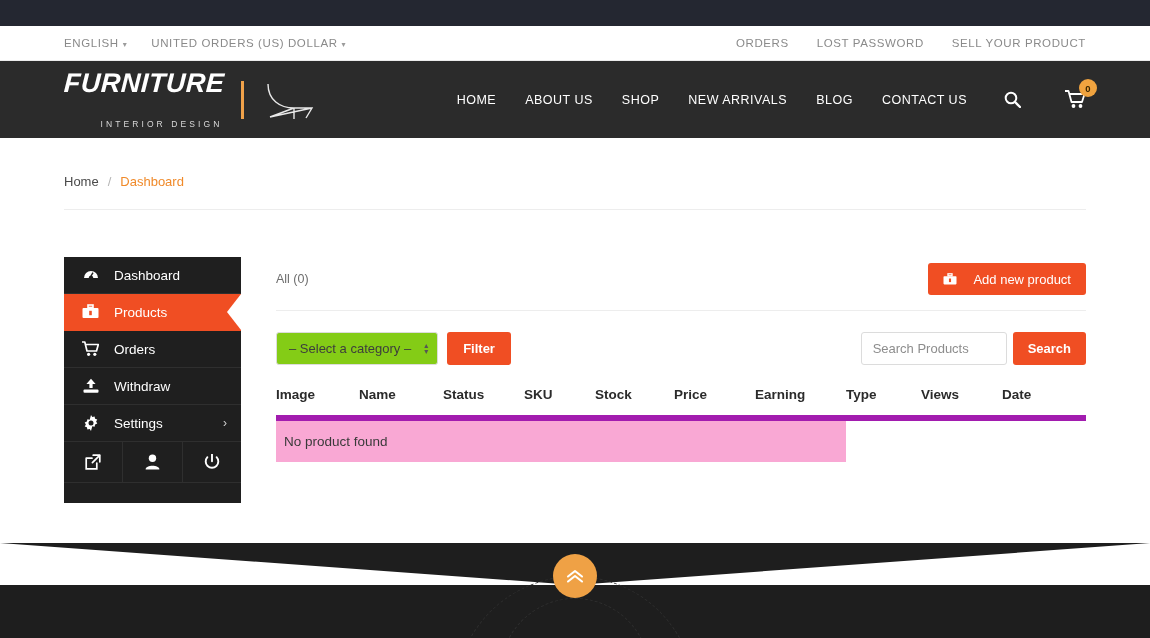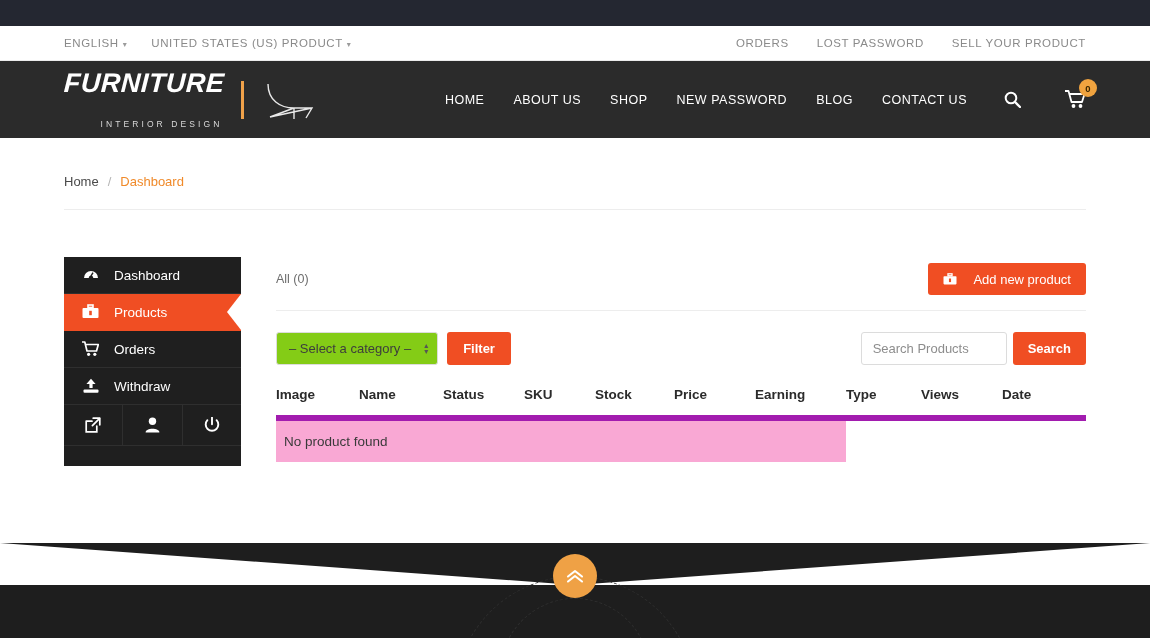--- a/index.html
+++ b/index.html
@@ -193,21 +193,21 @@
 
   <div class="top-strip"></div>
 
   <div class="top-bar">
     <div class="top-bar-left">
       <div class="tb-item">
         <span>ENGLISH</span>
         <span class="caret">▾</span>
       </div>
       <div class="tb-item">
-        <span>UNITED STATES (US) PRODUCT</span>
+        <span>UNITED ORDERS (US) DOLLAR</span>
         <span class="caret">▾</span>
       </div>
     </div>
     <div class="top-bar-right">
       <div class="tb-item">ORDERS</div>
       <div class="tb-item">LOST PASSWORD</div>
       <div class="tb-item">SELL YOUR PRODUCT</div>
     </div>
   </div>
 
@@ -220,21 +220,21 @@
       <div class="logo-bar"></div>
       <svg class="logo-chair" viewBox="0 0 56 44">
         <path d="M8 6 C8 22, 20 30, 34 30 L52 30 L46 40 M34 30 L10 39 M34 30 L34 41 M10 39 L52 30" fill="none" stroke="#e8e8e8" stroke-width="1.4"></path>
       </svg>
     </div>
 
     <div class="main-nav">
       <div class="nav-item">HOME</div>
       <div class="nav-item">ABOUT US</div>
       <div class="nav-item">SHOP</div>
-      <div class="nav-item">NEW PASSWORD</div>
+      <div class="nav-item">NEW ARRIVALS</div>
       <div class="nav-item">BLOG</div>
       <div class="nav-item">CONTACT US</div>
 
       <div class="nav-icon" style="margin-left:8px">
         <svg width="17" height="17" viewBox="0 0 17 17">
           <circle cx="7" cy="7" r="5.3" fill="none" stroke="#fff" stroke-width="2"></circle>
           <line x1="11" y1="11" x2="16" y2="16" stroke="#fff" stroke-width="2.3" stroke-linecap="round"></line>
         </svg>
       </div>
 
@@ -297,20 +297,30 @@
         <div class="side-item">
           <span class="side-ico">
             <svg width="16" height="16" viewBox="0 0 16 16">
               <path d="M8 0.8 L12.6 6 H9.6 V10 H6.4 V6 H3.4 Z" fill="#fff"></path>
               <rect x="0.5" y="11.5" width="15" height="3.2" rx="1" fill="#fff"></rect>
             </svg>
           </span>
           <span>Withdraw</span>
         </div>
 
+        <div class="side-item">
+          <span class="side-ico">
+            <svg width="16" height="16" viewBox="0 0 16 16">
+              <path d="M8 0 l1.3 2 2.3-.6 .5 2.3 2.2 .9 -1.2 2 1.2 2 -2.2 .9 -.5 2.3 -2.3-.6 L8 16 l-1.3-2 -2.3 .6 -.5-2.3 -2.2-.9 1.2-2 -1.2-2 2.2-.9 .5-2.3 2.3 .6 Z" fill="#fff"></path>
+              <circle cx="8" cy="8" r="2.5" fill="#1f1f1f"></circle>
+            </svg>
+          </span>
+          <span>Settings</span>
+          <span class="side-chevron">›</span>
+        </div>
 
         <div class="side-actions">
           <div class="side-act">
             <svg width="16" height="16" viewBox="0 0 16 16">
               <path d="M1.2 4.2 H7 M1.2 4.2 V14.8 H11.8 V9" fill="none" stroke="#fff" stroke-width="1.7" stroke-linecap="round"></path>
               <path d="M8.2 1.2 H14.8 V7.8" fill="none" stroke="#fff" stroke-width="1.7" stroke-linecap="round" stroke-linejoin="round"></path>
               <line x1="14.4" y1="1.6" x2="7.4" y2="8.6" stroke="#fff" stroke-width="1.7" stroke-linecap="round"></line>
             </svg>
           </div>
           <div class="side-act">

